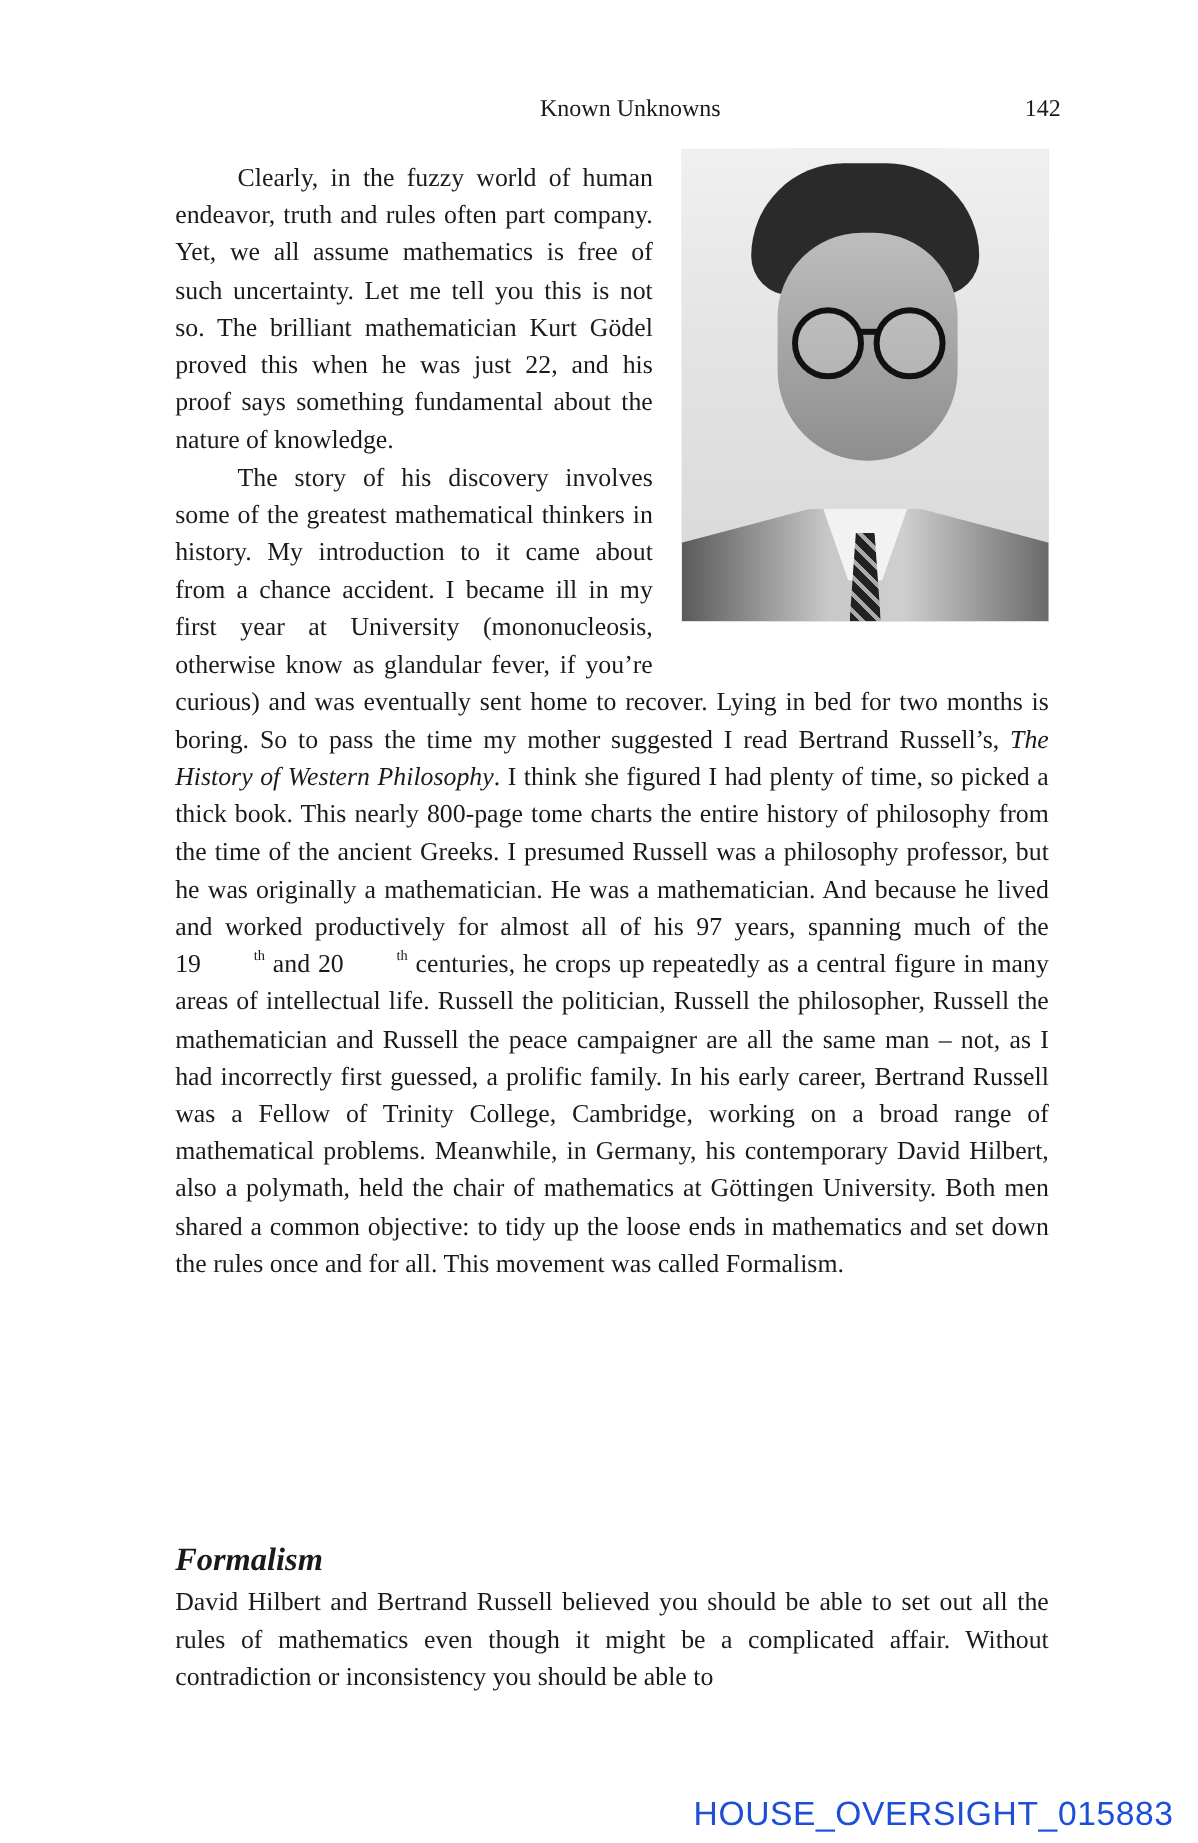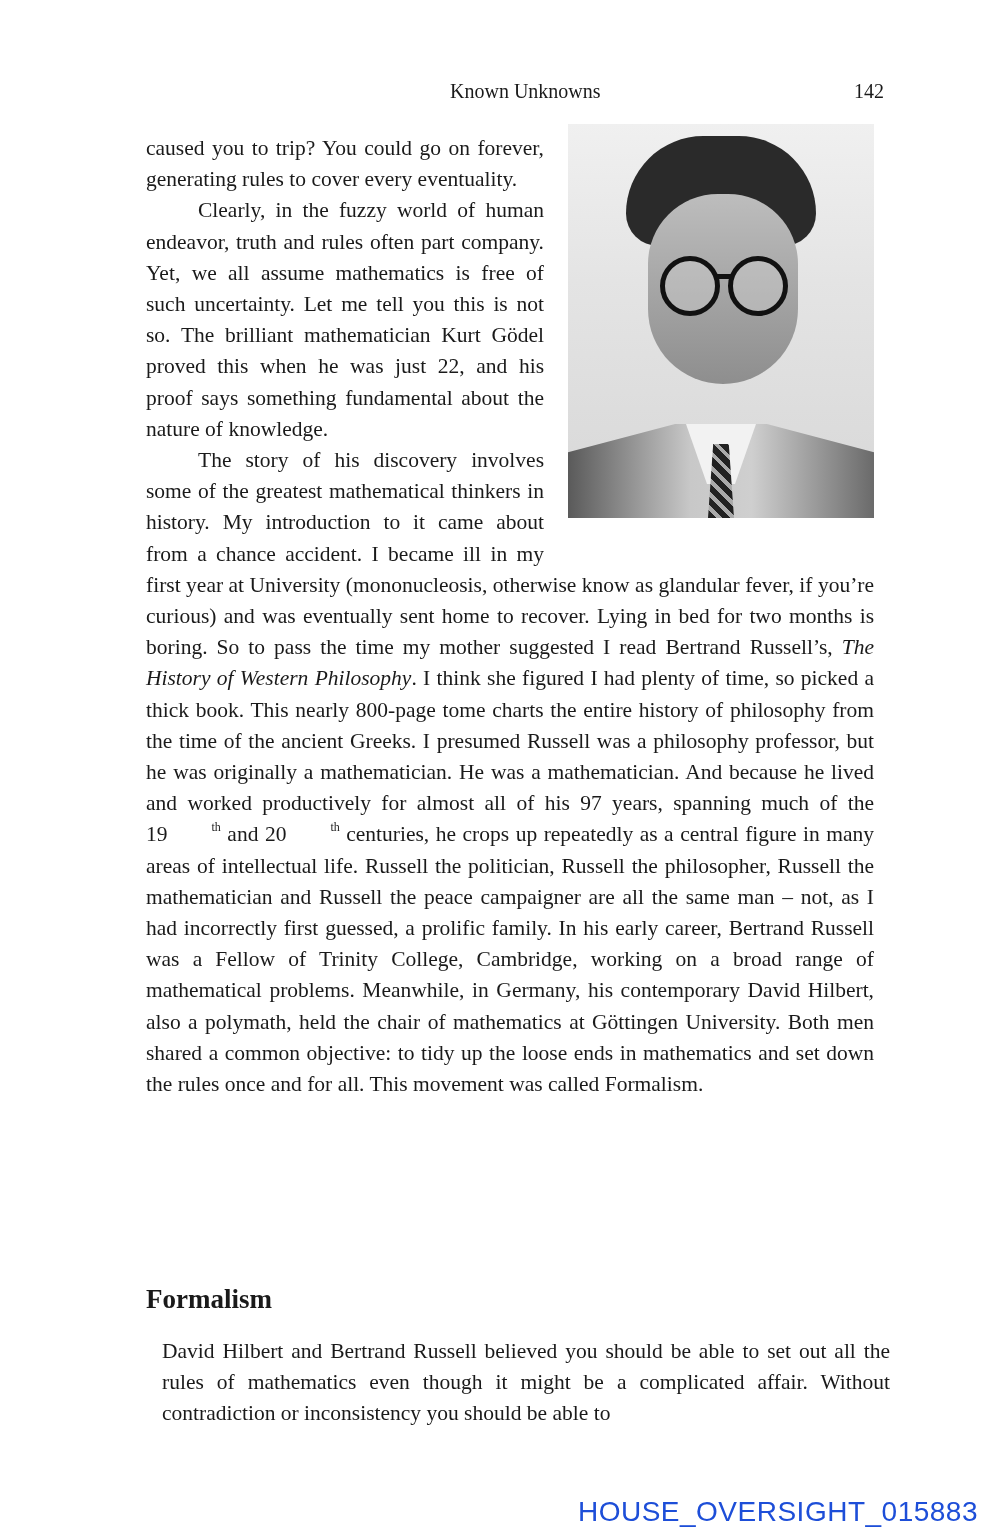--- a/index.html
+++ b/index.html
@@ -23,22 +23,22 @@
   .photo .collar { position:absolute; left:118px; top:300px; width:70px; height:60px; background:#f2f2f2; clip-path: polygon(0 0,100% 0,70% 100%,30% 100%); }
   .photo .tie { position:absolute; left:140px; top:320px; width:26px; height:74px; background: repeating-linear-gradient(45deg,#222 0 6px,#aaa 6px 10px); clip-path: polygon(20% 0,80% 0,100% 100%,0 100%); }
   .caption { margin-top: 8px; text-align: center; font-style: italic; font-weight: bold; font-size: 20px; color: #4a4a72; }
 
   .body-text { position: absolute; left: 146px; top: 133px; width: 728px; font-size: 21.5px; line-height: 31.2px; text-align: justify; }
   .wrap-float { float: right; width: 330px; height: 430px; }
   .body-text p { margin: 0; }
   .body-text p.indent { text-indent: 52px; }
   .body-text sup { font-size: 12px; vertical-align: top; line-height: 1; position: relative; top: 2px; padding-left: 44px; }
 
-  .section-heading { position: absolute; left: 146px; top: 1284px; font-size: 27px; font-weight: bold; margin: 0; }
-  .section-text { position: absolute; left: 146px; top: 1320px; width: 728px; font-size: 21.5px; line-height: 31.2px; text-align: justify; margin: 16px; }
+  .section-heading { position: absolute; left: 146px; top: 1284px; font-size: 27px; font-weight: bold; margin: 0; font-style: italic; }
+  .section-text { position: absolute; left: 146px; top: 1320px; width: 728px; font-size: 21.5px; line-height: 31.2px; text-align: justify; margin: 0; }
 
   .bates { position: absolute; right: 20px; top: 1496px; font-family: "Liberation Sans", "DejaVu Sans", sans-serif; font-size: 28px; color: #1d4ed8; letter-spacing: 0.5px; }
 </style>
 </head>
 <body>
 
 <div class="running-head">
   <span class="title">Known Unknowns</span>
   <span class="pageno">142</span>
 </div>
@@ -52,21 +52,20 @@
     <div class="glasses-r"></div>
     <div class="bridge"></div>
     <div class="suit"></div>
     <div class="collar"></div>
     <div class="tie"></div>
   </div>
 </div>
 
 <div class="body-text">
   <div class="wrap-float"></div>
-  <p>caused you to trip? You could go on forever, generating rules to cover every eventuality.</p>
   <p class="indent">Clearly, in the fuzzy world of human endeavor, truth and rules often part company. Yet, we all assume mathematics is free of such uncertainty. Let me tell you this is not so. The brilliant mathematician Kurt Gödel proved this when he was just 22, and his proof says something fundamental about the nature of knowledge.</p>
   <p class="indent"><span>The story of his discovery involves some of the greatest mathematical thinkers in history. My introduction to it came about from a chance accident. I became ill in my first year at University (mononucleosis, otherwise know as glandular fever, if you’re curious) and was eventually sent home to recover. Lying in bed for two months is boring. So to pass the time my mother suggested I read Bertrand Russell’s, </span><em>The History of Western Philosophy</em><span>. I think she figured I had plenty of time, so picked a thick book. This nearly 800-page tome charts the entire history of philosophy from the time of the ancient Greeks. I presumed Russell was a philosophy professor, but he was originally a mathematician. He was a mathematician. And because he lived and worked productively for almost all of his 97 years, spanning much of the 19</span><sup>th</sup><span> and 20</span><sup>th</sup><span> centuries, he crops up repeatedly as a central figure in many areas of intellectual life. Russell the politician, Russell the philosopher, Russell the mathematician and Russell the peace campaigner are all the same man – not, as I had incorrectly first guessed, a prolific family. In his early career, Bertrand Russell was a Fellow of Trinity College, Cambridge, working on a broad range of mathematical problems. Meanwhile, in Germany, his contemporary David Hilbert, also a polymath, held the chair of mathematics at Göttingen University. Both men shared a common objective: to tidy up the loose ends in mathematics and set down the rules once and for all. This movement was called Formalism.</span></p>
 </div>
 
 <h2 class="section-heading">Formalism</h2>
 <p class="section-text">David Hilbert and Bertrand Russell believed you should be able to set out all the rules of mathematics even though it might be a complicated affair. Without contradiction or inconsistency you should be able to</p>
 
 <div class="bates">HOUSE_OVERSIGHT_015883</div>
 
 </body></html>

